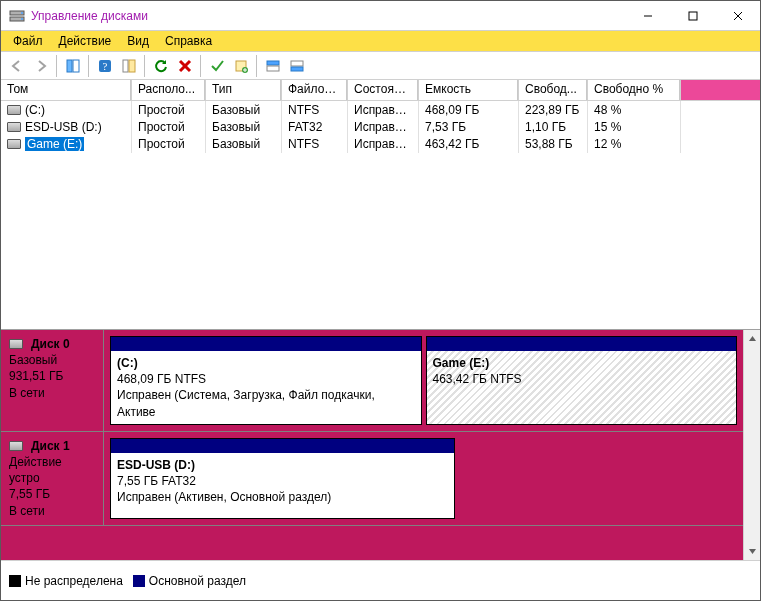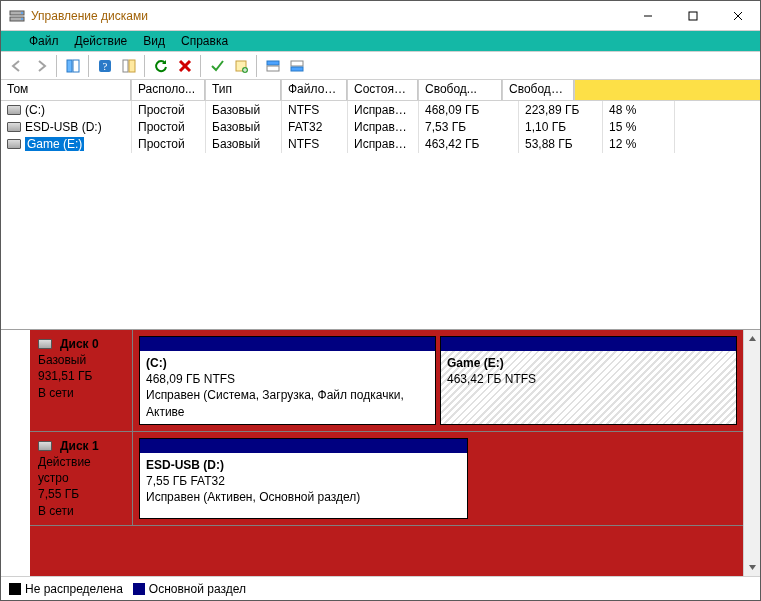--- a/index.html
+++ b/index.html
@@ -1,57 +1,57 @@
 <!DOCTYPE html>
 <html><head>
 <meta charset="utf-8">
 <style>
   * { box-sizing: border-box; }
   html, body { margin:0; padding:0; font-family: "Segoe UI", Tahoma, sans-serif; font-size:12px; color:#000; background:#fff; }
   .window { width:761px; height:601px; border:1px solid #5a5a5a; display:flex; flex-direction:column; background:#fff; position:relative;}
   
   .titlebar { height:30px; background:#fff; display:flex; align-items:center; border-bottom:1px solid #d0d0d0;}
   .titlebar .icon { width:16px; height:16px; margin:0 6px 0 8px; display:flex; }
-  .titlebar .title { flex:1; font-size:12px; color:#a16207;}
+  .titlebar .title { flex:1; font-size:12px; color:#a21caf;}
   .win-btn { width:45px; height:29px; display:flex; align-items:center; justify-content:center; }
   
-  .menubar { height:21px; background:#14b8a6; display:flex; align-items:center; padding:0 20px; border-bottom:1px solid #d0d0d0;}
+  .menubar { height:21px; background:#fde047; display:flex; align-items:center; padding:0 4px; border-bottom:1px solid #d0d0d0;}
   .menuitem { padding:2px 8px; font-size:12px;}
   
   .toolbar { height:28px; background:#fff; display:flex; align-items:center; padding:0 4px; gap:1px; border-bottom:1px solid #d0d0d0;}
   .tbtn { width:23px; height:22px; display:flex; align-items:center; justify-content:center; border:1px solid transparent;}
   .tsep { width:1px; height:22px; background:#c0c0c0; margin:0 3px;}
   .disabled { opacity:.45; }
   
   .listview { flex:0 0 250px; border-bottom:1px solid #a0a0a0; overflow:hidden; display:flex; flex-direction:column;}
-  .lv-head { display:flex; height:21px; background:#fde047; border-bottom:1px solid #d0d0d0;}
+  .lv-head { display:flex; height:21px; background:#ec4899; border-bottom:1px solid #d0d0d0;}
   .lv-head .col, .lv-row .col { border-right:1px solid #e0e0e0; padding:2px 6px; overflow:hidden; white-space:nowrap; text-overflow:ellipsis;}
   .lv-head .col { border-right:1px solid #d0d0d0; background:#fff; position:relative;}
   .lv-head .col::after { content:""; position:absolute; right:0; top:0; bottom:0; width:1px; background:#c8c8c8;}
   .lv-body { flex:1; overflow:auto; }
   .lv-row { display:flex; height:17px; align-items:center;}
-  .c0{width:131px}.c1{width:74px}.c2{width:76px}.c3{width:66px}.c4{width:71px}.c5{width:100px}.c6{width:84px}.c7{width:72px}
+  .c0{width:131px}.c1{width:74px}.c2{width:76px}.c3{width:66px}.c4{width:71px}.c5{width:100px}.c6{width:69px}.c7{width:93px}
   .vol-icon { display:inline-block; width:14px; height:10px; border:1px solid #555; background:linear-gradient(#ddd,#aaa); margin-right:4px; vertical-align:middle; border-radius:1px;}
   .selected .vname { background:#0078d7; color:#fff; padding:0 2px;}
   
-  .gpanel { flex:1; display:flex; flex-direction:column; overflow:hidden; position:relative; background:#b91c1c;margin-left:29px;}
+  .gpanel { flex:1; display:flex; flex-direction:column; overflow:hidden; position:relative; background:#be185d;}
   .gpanel-scroll { position:absolute; right:0; top:0; bottom:0; width:17px; background:#f0f0f0; border-left:1px solid #d0d0d0;}
   .gpanel-scroll .arrow { height:17px; display:flex; align-items:center; justify-content:center;}
   .gpanel-inner { position:absolute; left:0; top:0; right:17px; bottom:0; overflow:hidden;}
   .disk-row { display:flex; border-bottom:1px solid #808080; min-height:90px;}
   .disk-label { width:103px; border-right:1px solid #808080; padding:6px 8px; line-height:1.35;}
   .disk-label .dicon { display:flex; align-items:center; gap:4px; font-weight:bold;}
   .partitions { flex:1; display:flex; padding:6px 6px 6px 6px; gap:4px;}
   .partition { flex:1; border:1px solid #000; position:relative; display:flex; flex-direction:column;}
   .partition .bar { height:14px; background:#000080;}
   .partition .pbody { padding:4px 6px; line-height:1.35; font-size:12px; background:#fff; flex:1;}
   .hatch .pbody { background: repeating-linear-gradient(135deg,#fff,#fff 3px,#e0e0e0 3px,#e0e0e0 5px);}
   .pname { font-weight:bold;}
   
-  .legend { height:24px; border-top:1px solid #d0d0d0; display:flex; align-items:center; padding:0 8px; gap:10px; font-size:12px;}
+  .legend { height:40px; border-top:1px solid #d0d0d0; display:flex; align-items:center; padding:0 8px; gap:10px; font-size:12px;}
   .swatch { width:12px; height:12px; display:inline-block; margin-right:4px; vertical-align:middle;}
   .sw-black { background:#000;}
   .sw-navy { background:#000080;}
   .opt { display:inline-flex; align-items:center;}
   svg { display:block;}
 </style>
 </head>
 <body>
 
 <div class="window">
@@ -164,20 +164,21 @@
       </div>
   </div>
 
   <div class="listview">
     <div class="lv-head">
       <div class="col c0">Том</div>
       <div class="col c1">Располо...</div>
       <div class="col c2">Тип</div>
       <div class="col c3">Файловая с...</div>
       <div class="col c4">Состояние</div>
+      <div class="col c5">Емкость</div>
       <div class="col c6">Свобод...</div>
       <div class="col c7">Свободно %</div>
     </div>
     <div class="lv-body" id="lv-body">
         <div class="lv-row">
           <div class="col c0"><span class="vol-icon"></span><span class="vname">(C:)</span></div>
           <div class="col c1">Простой</div>
           <div class="col c2">Базовый</div>
           <div class="col c3">NTFS</div>
           <div class="col c4">Исправен...</div>

